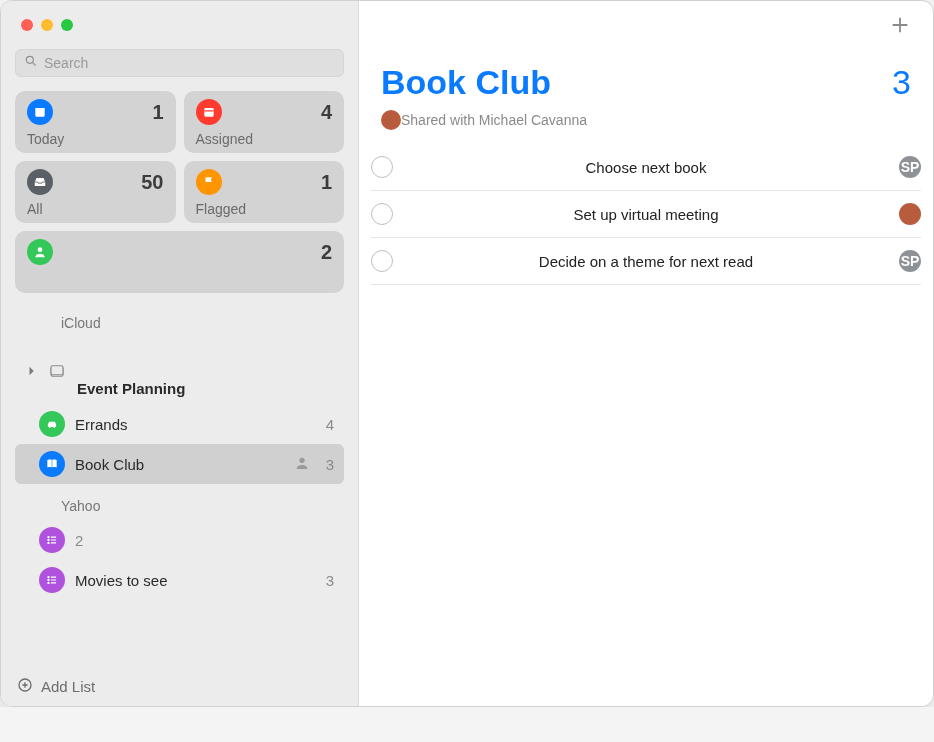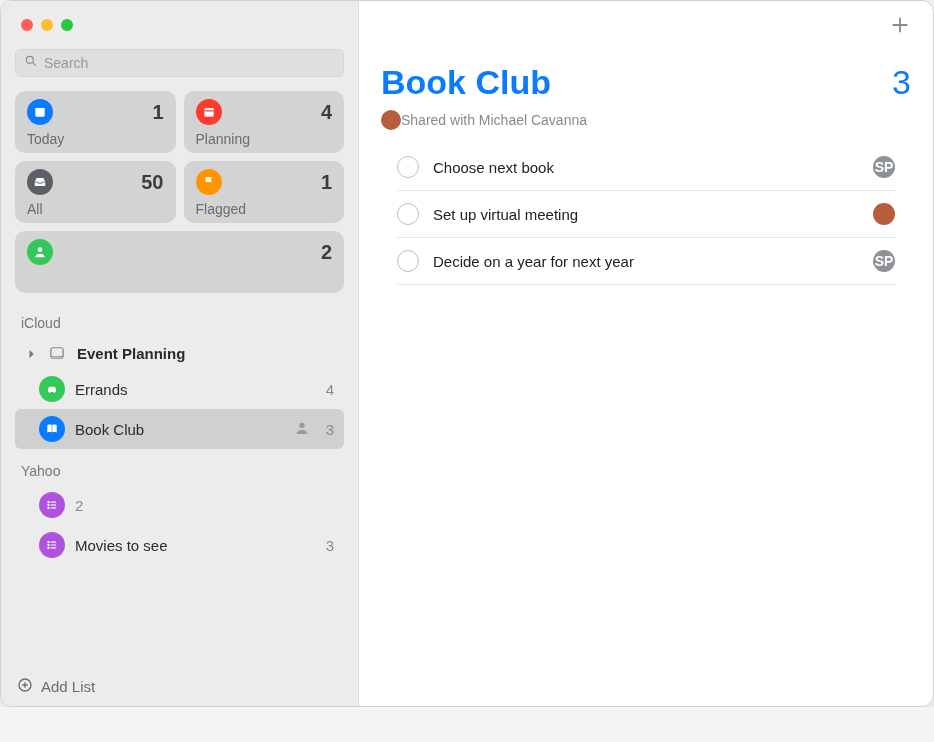--- a/index.html
+++ b/index.html
@@ -51,36 +51,36 @@
   .bg-blue { background: #0a7bff; }
   .bg-red { background: #ff3b30; }
   .bg-gray { background: #5b6066; }
   .bg-orange { background: #ff9500; }
   .bg-green { background: #34c759; }
   .bg-listgreen { background: #34c759; }
   .bg-listblue { background: #0a7bff; }
   .bg-purple { background: #af52de; }
 
   .section-header {
-    font-size: 14px; color: #777; padding: 14px 6px 6px 6px;
+    font-size: 14px; color: #777; padding: 14px 6px 6px 6px; margin-left: 40px;
   }
   .list-row {
     display: flex; align-items: center; gap: 10px; padding: 7px 10px 7px 12px;
     border-radius: 6px; cursor: pointer; font-size: 15px; color: #2a2a2a;
   }
   .list-row.indent { padding-left: 24px; }
   .list-row.selected { background: #d0d0d0; }
   .list-row .list-icon {
     width: 26px; height: 26px; border-radius: 50%; display:flex;
     align-items:center; justify-content:center; color:#fff; flex-shrink:0;
   }
   .list-row .folder-icon { width:20px; display:flex; justify-content:center; color:#8a8a8a;}
   .list-row .disclosure { width:12px; color:#7a7a7a; margin-right:-2px;}
   .list-row .name { flex: 1; }
-  .list-row .name.bold { font-weight: 600; }
+  .list-row .name.bold { font-weight: 600; margin-top: 36px; }
   .list-row .count { color: #8a8a8a; font-size: 15px; }
   .list-row .share-ind { color:#9a9a9a; margin-right:6px; }
 
   .add-list {
     position: absolute; bottom: 10px; left: 16px; display:flex; align-items:center;
     gap: 8px; color:#6d6d6d; font-size:15px; cursor:pointer;
   }
   .add-list svg { width:16px; height:16px; stroke:#6d6d6d; fill:none; stroke-width:2;}
 
   
@@ -89,21 +89,21 @@
   .add-btn { color:#8a8a8a; cursor:pointer; }
   .add-btn svg { width:22px; height:22px; stroke:#8a8a8a; stroke-width:2; fill:none;}
 
   .title-row { display:flex; justify-content:space-between; align-items:baseline; padding: 10px 22px 4px 22px;}
   .list-title { font-size: 34px; font-weight: 700; color:#0a7bff; }
   .list-big-count { font-size: 34px; font-weight: 400; color:#0a7bff; }
 
   .shared-row { display:flex; align-items:center; padding: 4px 22px 14px 22px; color:#8a8a8a; font-size:14px;}
   .shared-row .avatar { width:20px; height:20px; border-radius:50%; background:#b85c3e; }
 
-  .reminders { padding: 0 38px; }
+  .reminders { padding: 0 12px; text-align: center; }
   .reminder { display:flex; align-items:center; gap:14px; padding: 12px 0; border-bottom: 1px solid #e6e6e6;}
   .reminders .reminder:first-child { border-top: none; }
   .complete-circle {
     width:22px; height:22px; border-radius:50%; border:1.5px solid #bfbfbf;
     flex-shrink:0; cursor:pointer;
   }
   .reminder .text { flex:1; font-size:15px; color:#222; }
   .assignee {
     width:22px; height:22px; border-radius:50%; flex-shrink:0;
     display:flex; align-items:center; justify-content:center;
@@ -156,21 +156,21 @@
       <div class="smart">
         <div class="smart-top">
           <div class="smart-icon bg-red">
             <svg class="ic" viewBox="0 0 24 24" fill="#fff">
                 <rect x="4" y="5" width="16" height="15" rx="2"></rect>
                 <line x1="4" y1="10" x2="20" y2="10" stroke="#ff3b30" stroke-width="2"></line>
               </svg>
           </div>
           <div class="smart-count">4</div>
         </div>
-        <div class="smart-label">Planning</div>
+        <div class="smart-label">Assigned</div>
       </div>
 
       <div class="smart">
         <div class="smart-top">
           <div class="smart-icon bg-gray">
             <svg class="ic" viewBox="0 0 24 24" fill="#fff">
                 <path d="M3 12l3-7h12l3 7v6a1 1 0 0 1-1 1H4a1 1 0 0 1-1-1z"></path>
                 <path d="M3 12h5l1 2h6l1-2h5" fill="none" stroke="#5b6066" stroke-width="1.5"></path>
               </svg>
           </div>
@@ -327,21 +327,21 @@
       </div>
 
       <div class="reminder">
         <div class="complete-circle"></div>
         <div class="text">Set up virtual meeting</div>
         <div class="assignee mc"></div>
       </div>
 
       <div class="reminder">
         <div class="complete-circle"></div>
-        <div class="text">Decide on a year for next year</div>
+        <div class="text">Decide on a theme for next read</div>
         <div class="assignee sp">SP</div>
       </div>
 
     </div>
 
   </div>
 
 </div>
 
 </body></html>

